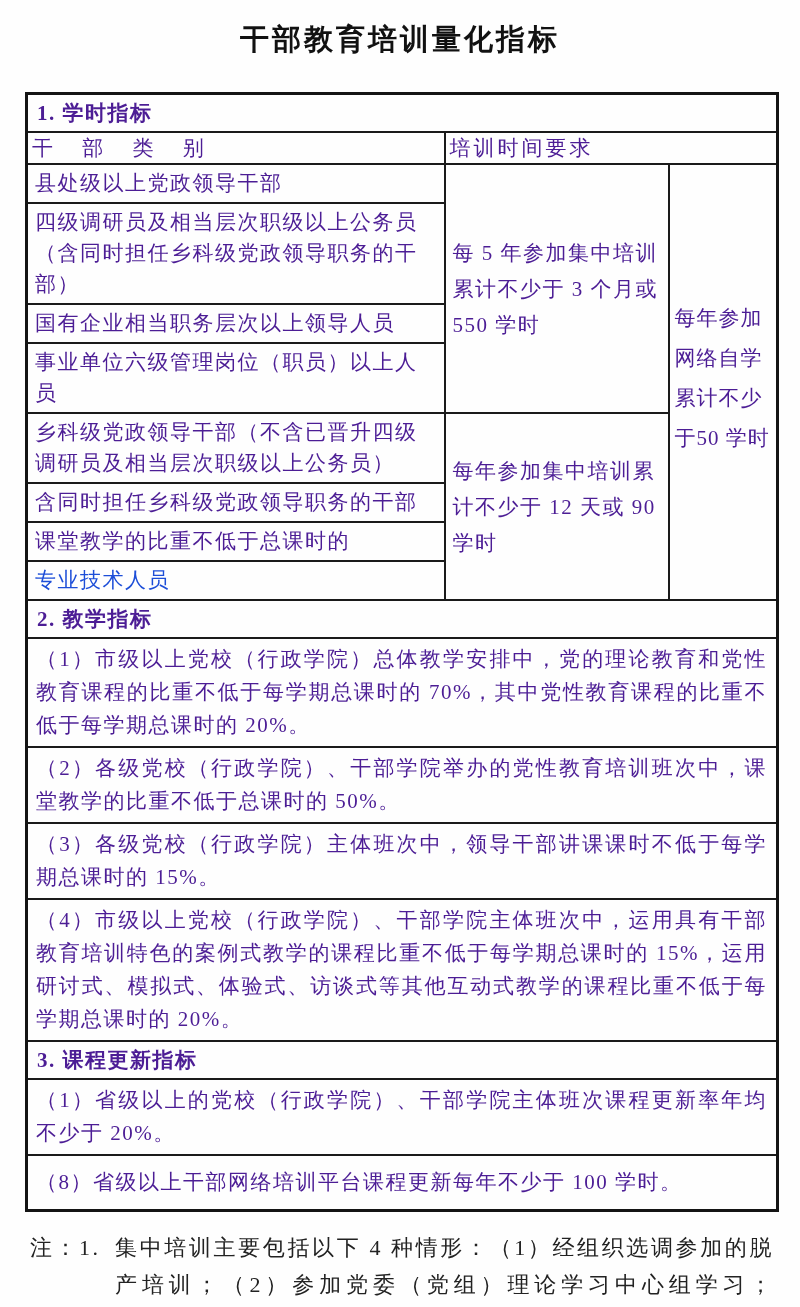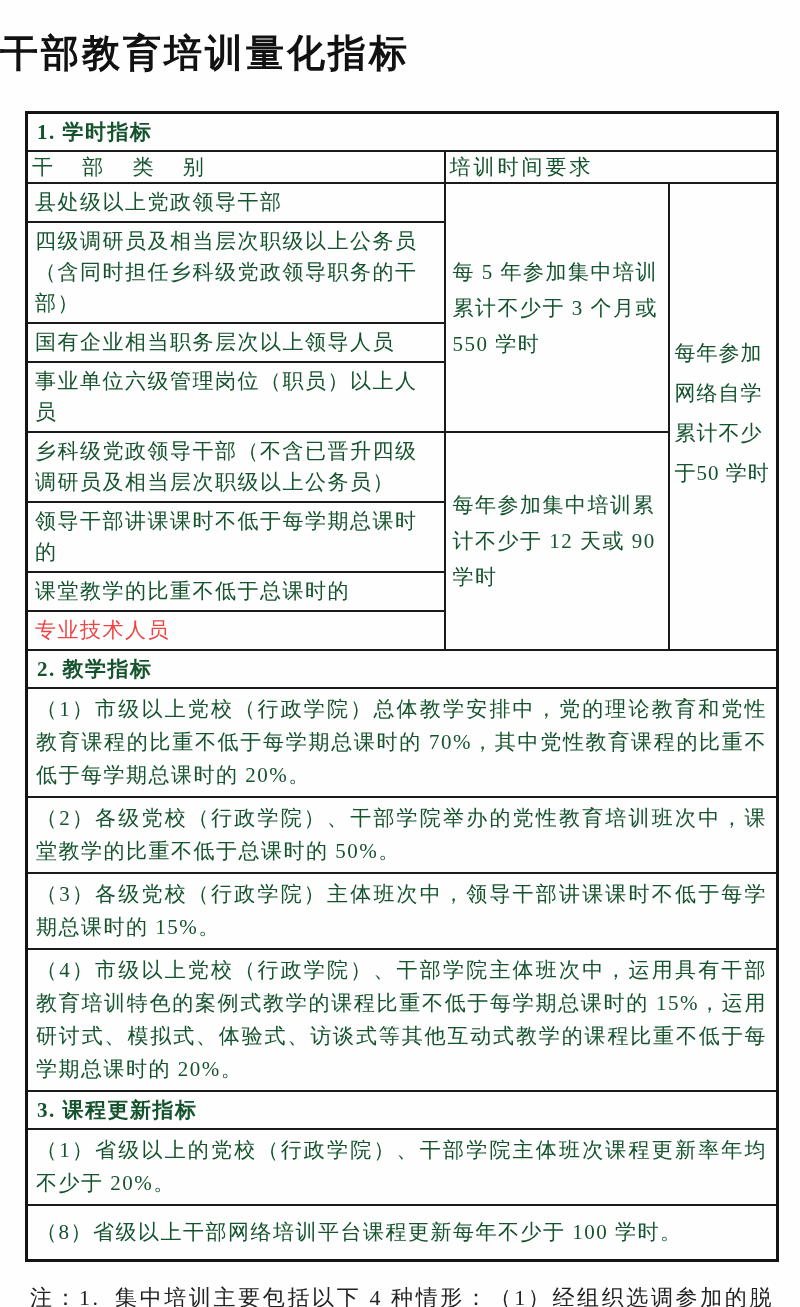--- a/index.html
+++ b/index.html
@@ -10,38 +10,38 @@
     color: #1c1c1c;
   }
   .page {
     position: relative;
     width: 800px;
     height: 1307px;
     background: #fefefe;
     overflow: hidden;
   }
   .doc-title {
-    margin-top: 28px;
-    text-align: left;
-    font-size: 38px;
+    margin-top: 20px;
+    text-align: center;
+    font-size: 29px;
     font-weight: bold;
     letter-spacing: 3px;
     color: #111;
   }
   table.main-table {
     margin: 32px 0 0 25px;
     width: 751px;
     border-collapse: collapse;
     table-layout: fixed;
   }
   table.main-table td {
     border: 2px solid #1a1a1a;
     font-size: 21px;
     letter-spacing: 1.5px;
-    color: #14532d;
+    color: #4c1d95;
   }
   table.main-table { border: 3px solid #141414; }
   col.c1 { width: 418px; }
   col.c2 { width: 224px; }
   col.c3 { width: 109px; }
 
   td.sec-heading {
     font-weight: bold;
     font-size: 22px;
     padding: 4px 10px 4px 9px;
@@ -55,21 +55,21 @@
     font-size: 21px;
   }
   td.col-head.cat { letter-spacing: 12px; }
   td.col-head.req { letter-spacing: 3px; }
   td.cat-cell {
     padding: 3px 14px 3px 7px;
     line-height: 31px;
     vertical-align: middle;
     margin-top: 12px;
   }
-  td.cat-cell.faded { color: #ef4444; }
+  td.cat-cell.faded { color: #1d4ed8; }
   td.req-cell {
     padding: 4px 5px 4px 7px;
     line-height: 36px;
     vertical-align: middle;
     letter-spacing: 1.5px;
   }
   td.req-cell.narrow {
     padding: 2px 3px 10px 5px;
     line-height: 40px;
     letter-spacing: 1px;
@@ -154,21 +154,21 @@
       <td class="cat-cell">国有企业相当职务层次以上领导人员</td>
     </tr>
     <tr class="h-r4">
       <td class="cat-cell">事业单位六级管理岗位（职员）以上人员</td>
     </tr>
     <tr class="h-r5">
       <td class="cat-cell">乡科级党政领导干部（不含已晋升四级调研员及相当层次职级以上公务员）</td>
       <td class="req-cell" rowspan="4">每年参加集中培训累计不少于 12 天或 90 学时</td>
     </tr>
     <tr class="h-r6">
-      <td class="cat-cell">领导干部讲课课时不低于每学期总课时的</td>
+      <td class="cat-cell">含同时担任乡科级党政领导职务的干部</td>
     </tr>
     <tr class="h-r7">
       <td class="cat-cell">课堂教学的比重不低于总课时的</td>
     </tr>
     <tr class="h-r8">
       <td class="cat-cell faded">专业技术人员</td>
     </tr>
 
     <tr>
       <td class="sec-heading" colspan="3">2. 教学指标</td>

